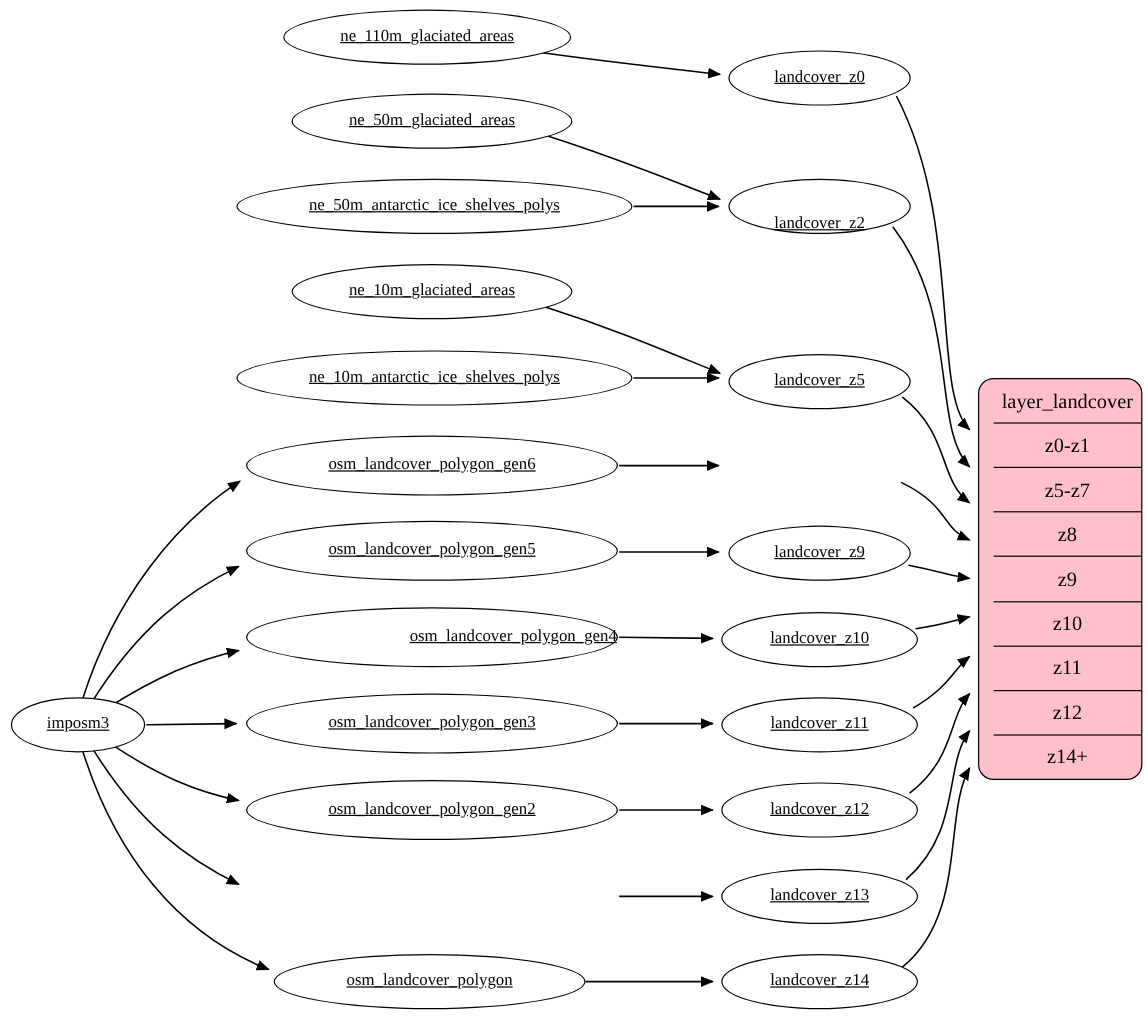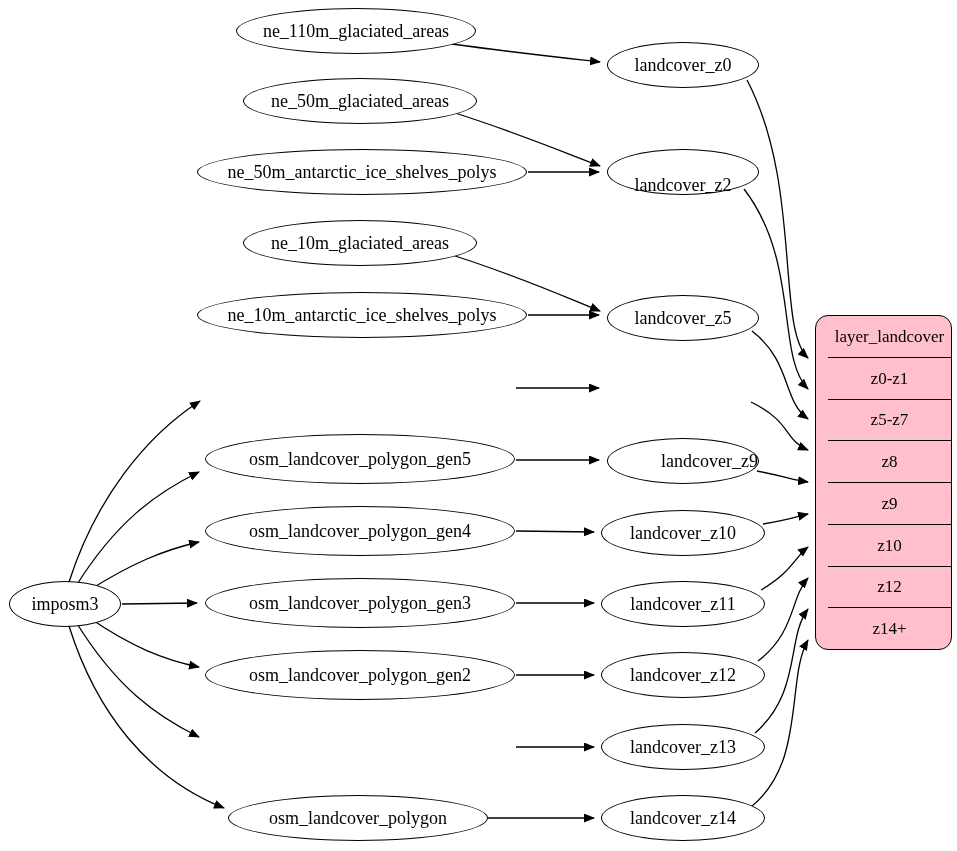--- a/index.html
+++ b/index.html
@@ -25,23 +25,24 @@
   }
   .node {
     position: absolute;
     box-sizing: border-box;
     border: 1.4px solid #000000;
     border-radius: 50%;
     background: #ffffff;
     display: flex;
     align-items: center;
     justify-content: center;
-    font-size: 18px;
+    font-size: 14px;
     white-space: nowrap;
     line-height: 1;
+    text-decoration: underline;
   }
   .record {
     position: absolute;
     box-sizing: border-box;
     border: 1.5px solid #000000;
     border-radius: 13px;
     background: #ffc0cb;
     display: flex;
     flex-direction: column;
     overflow: hidden;
@@ -120,24 +121,27 @@
   </div>
   <div class="node" style="left:197px; top:149px; width:330px; height:46px;justify-content:center;">
     <span>ne_50m_antarctic_ice_shelves_polys</span>
   </div>
   <div class="node" style="left:243px; top:220px; width:234px; height:46px;">
     <span>ne_10m_glaciated_areas</span>
   </div>
   <div class="node" style="left:197px; top:292px; width:330px; height:46px;">
     <span>ne_10m_antarctic_ice_shelves_polys</span>
   </div>
+  <div class="node" style="left:205px; top:363px; width:310px; height:50px;">
+    <span>osm_landcover_polygon_gen6</span>
+  </div>
   <div class="node" style="left:205px; top:434px; width:310px; height:50px;">
     <span>osm_landcover_polygon_gen5</span>
   </div>
-  <div class="node" style="left:205px; top:506px; width:310px; height:50px;">
+  <div class="node" style="left:205px; top:506px; width:310px; height:50px;justify-content:flex-end;">
     <span>osm_landcover_polygon_gen4</span>
   </div>
   <div class="node" style="left:205px; top:578px; width:310px; height:50px;">
     <span>osm_landcover_polygon_gen3</span>
   </div>
   <div class="node" style="left:205px; top:650px; width:310px; height:50px;">
     <span>osm_landcover_polygon_gen2</span>
   </div>
   <div class="node" style="left:228px; top:795px; width:260px; height:46px;">
     <span>osm_landcover_polygon</span>
@@ -145,21 +149,21 @@
 
   <div class="node" style="left:607px; top:42px; width:152px; height:46px;">
     <span>landcover_z0</span>
   </div>
   <div class="node" style="left:607px; top:149px; width:152px; height:46px;align-items:flex-end;">
     <span>landcover_z2</span>
   </div>
   <div class="node" style="left:607px; top:295px; width:152px; height:46px;">
     <span>landcover_z5</span>
   </div>
-  <div class="node" style="left:607px; top:438px; width:152px; height:46px;justify-content:flex-end;">
+  <div class="node" style="left:607px; top:438px; width:152px; height:46px;">
     <span>landcover_z9</span>
   </div>
   <div class="node" style="left:601px; top:510px; width:164px; height:46px;">
     <span>landcover_z10</span>
   </div>
   <div class="node" style="left:601px; top:581px; width:164px; height:46px;">
     <span>landcover_z11</span>
   </div>
   <div class="node" style="left:601px; top:652px; width:164px; height:46px;">
     <span>landcover_z12</span>
@@ -171,17 +175,18 @@
     <span>landcover_z14</span>
   </div>
 
   <div class="record" style="left:815px; top:315px; width:137px; height:335px;">
     <div class="cell">layer_landcover</div>
     <div class="cell">z0-z1</div>
     <div class="cell">z5-z7</div>
     <div class="cell">z8</div>
     <div class="cell">z9</div>
     <div class="cell">z10</div>
+    <div class="cell">z11</div>
     <div class="cell">z12</div>
     <div class="cell">z14+</div>
   </div>
 
 </div>
 
 </body></html>

